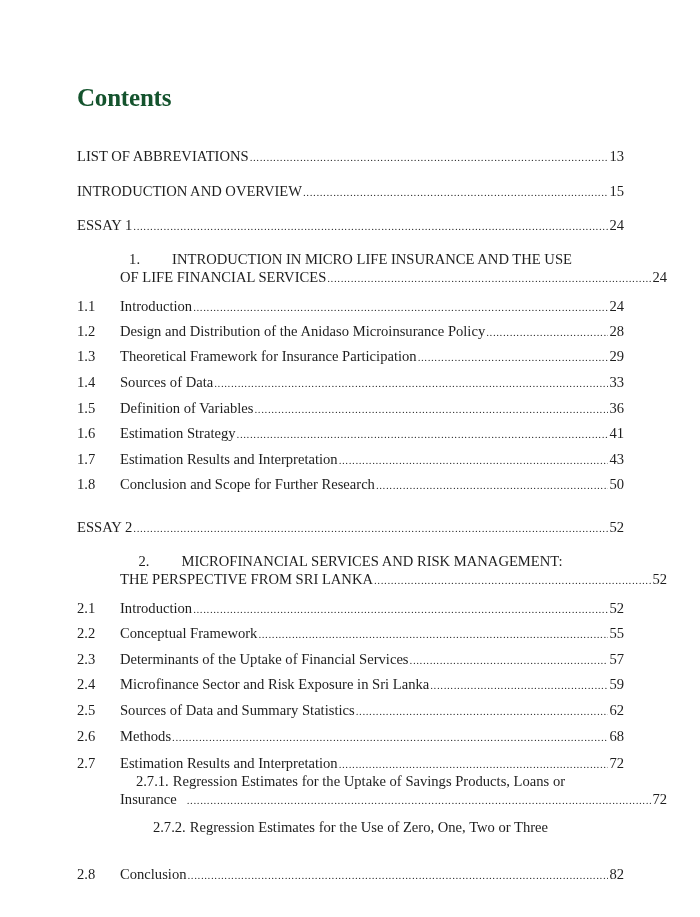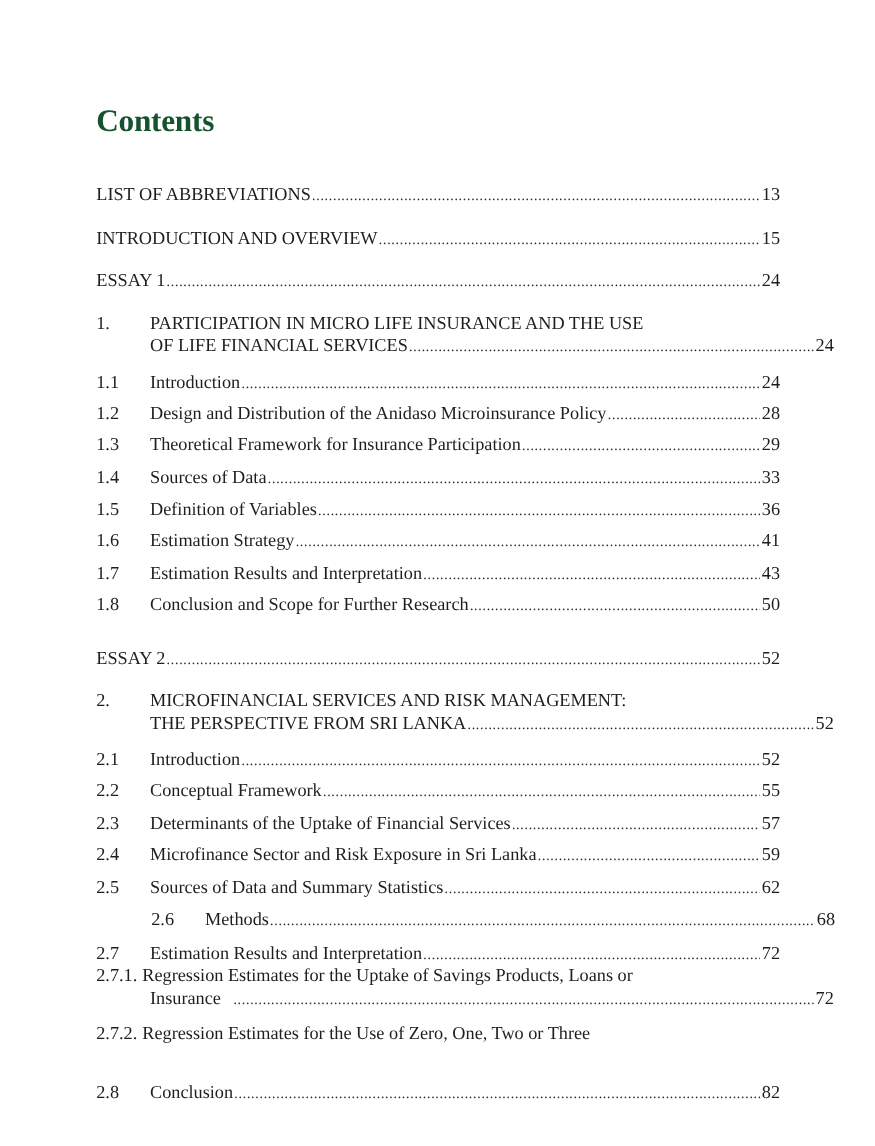--- a/index.html
+++ b/index.html
@@ -41,20 +41,21 @@
       position: absolute;
       left: 0;
       width: 547px;
       font-size: 14.6px;
       line-height: 18px;
     }
     .row {
       display: flex;
       align-items: baseline;
       width: 100%;
+      justify-content: center;
     }
     .num {
       flex: 0 0 auto;
       white-space: nowrap;
     }
     .num.w1 { width: 43px; }
     .txt-first {
       white-space: nowrap;
     }
     .cont {
@@ -110,21 +111,21 @@
       <div class="row">
         <span class="label">ESSAY 1</span>
         <span class="dots"></span>
         <span class="page-no">24</span>
       </div>
     </div>
 
     <div class="entry" style="top:250px;">
       <div class="row">
         <span class="num w1">1.</span>
-        <span class="txt-first">PARTICIPATION IN MICRO LIFE INSURANCE  AND THE USE</span>
+        <span class="txt-first">INTRODUCTION IN MICRO LIFE INSURANCE  AND THE USE</span>
       </div>
       <div class="row cont">
         <span class="label">OF LIFE FINANCIAL SERVICES</span>
         <span class="dots"></span>
         <span class="page-no">24</span>
       </div>
     </div>
 
     <div class="entry" style="top:297px;">
       <div class="row">
@@ -256,21 +257,21 @@
 
     <div class="entry" style="top:701px;">
       <div class="row">
         <span class="num w1">2.5</span>
         <span class="label">Sources of Data and Summary Statistics</span>
         <span class="dots"></span>
         <span class="page-no">62</span>
       </div>
     </div>
 
-    <div class="entry" style="top:727px;margin-left:44px;">
+    <div class="entry" style="top:727px;">
       <div class="row">
         <span class="num w1">2.6</span>
         <span class="label">Methods</span>
         <span class="dots"></span>
         <span class="page-no">68</span>
       </div>
     </div>
 
     <div class="entry" style="top:754px;">
       <div class="row">

